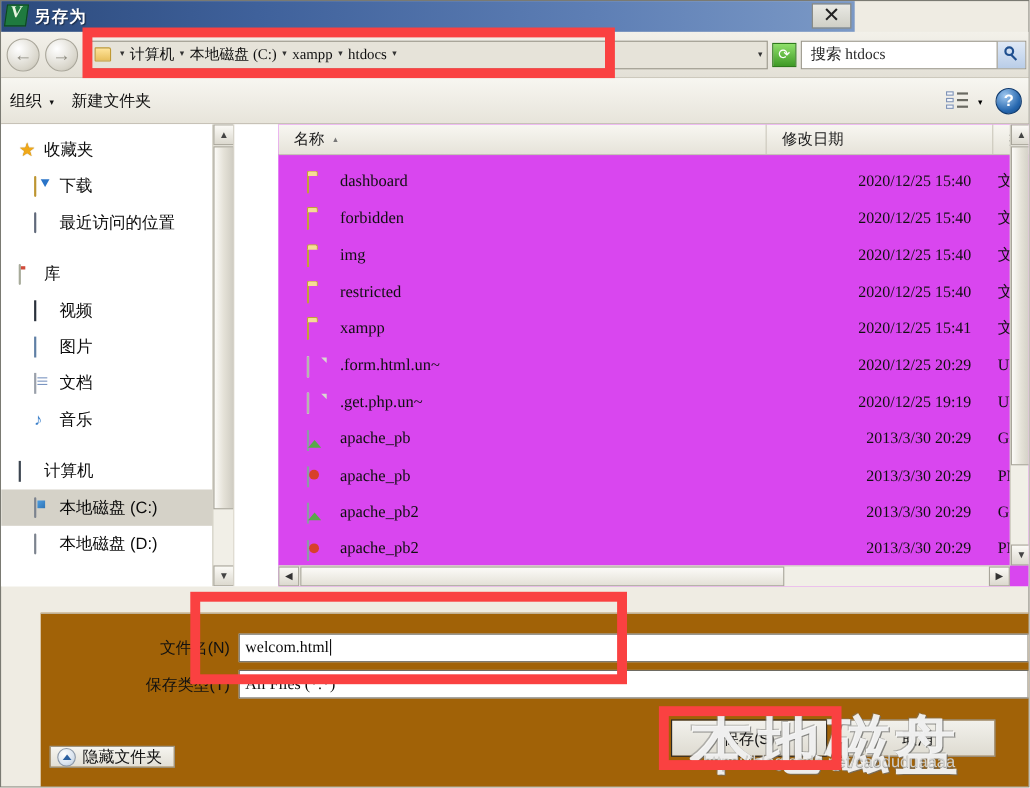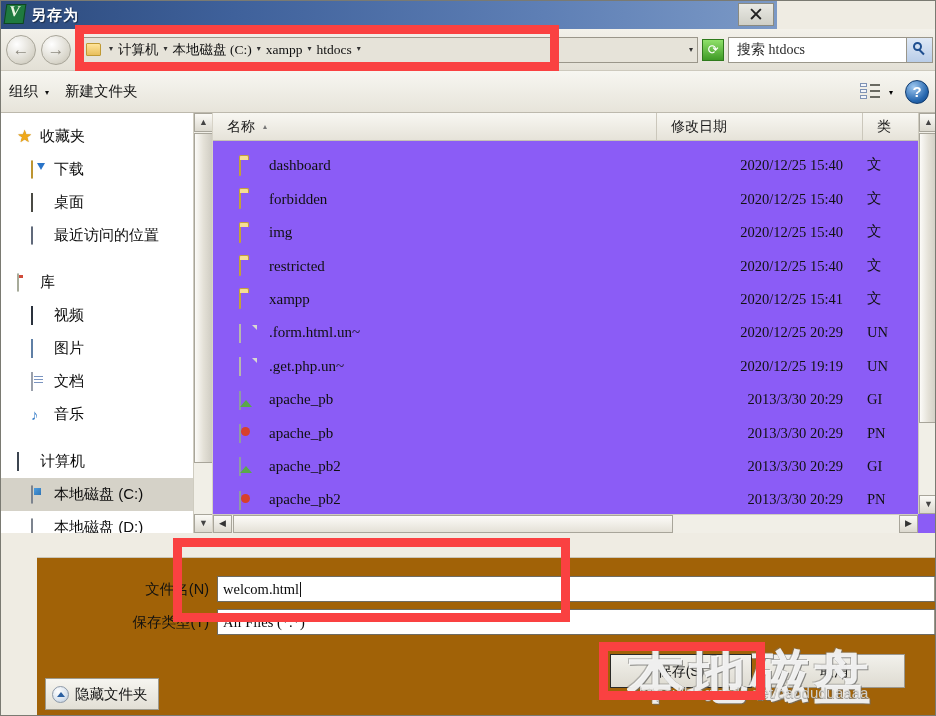--- a/index.html
+++ b/index.html
@@ -229,21 +229,21 @@
   }
   .sb-btn.bot { position:absolute; bottom:0; left:0; }
   .sb-thumb {
     position:absolute; left:0; top:20px; width:19px; height:330px;
     background:linear-gradient(to right,#fcfbf8,#e4e1d7,#cfccc2);
     border:1px solid #a8a59a; cursor:pointer;
   }
 
   
   .filelist {
-    flex: 1; height: 420px; position: relative; background: #8b5cf6; overflow: hidden;
+    flex: 1; height: 420px; position: relative; background: #d946ef; overflow: hidden; margin-left: 40px;
   }
   .hdr {
     display: flex; height: 28px; background: linear-gradient(to bottom,#f8f7f2,#e6e3d9);
     border-bottom: 1px solid #c6c2b6;
   }
   .hdr-cell {
     font-size: 14px; color: #1a1a1a; padding: 5px 0 0 14px;
     border-right: 1px solid #cbc7bb; cursor: pointer;
     white-space: nowrap; overflow: hidden;
   }
@@ -321,21 +321,21 @@
     border-left:1px solid #9a968a;
     font-size:9px;color:#222;text-align:center;line-height:22px;cursor:pointer;
   }
   .cursor-bar {
     display:inline-block;width:1px;height:15px;background:#111;
     vertical-align:-3px;margin-left:1px;
   }
 
   .hidefolders {
     position:absolute; left:8px; top:120px;
-    height:32px; display:flex; align-items:center;
+    height:20px; display:flex; align-items:center;
     padding:0 10px 0 6px;
     background:linear-gradient(to bottom,#f6f5f0,#e2dfd5);
     border:1px solid #9d9a8e; cursor:pointer;
   }
   .chev-up {
     width:17px;height:17px;border-radius:50%;flex:none;
     background:radial-gradient(circle at 35% 30%,#fefefe,#d9e3ee 60%,#b6c4d6);
     border:1px solid #8d99a8; position:relative; margin-right:6px;
   }
   .chev-up:after{content:"";position:absolute;left:4px;top:5px;width:0;height:0;border-left:4px solid transparent;border-right:4px solid transparent;border-bottom:5px solid #2a5fa0;}
@@ -461,24 +461,20 @@
 
       <div class="nav-row">
         <span class="nav-ico"><span class="ico-star">★</span></span>
         <span class="lbl">收藏夹</span>
       </div>
       <div class="nav-row child">
         <span class="nav-ico"><span class="ico-dl"></span></span>
         <span class="lbl">下载</span>
       </div>
       <div class="nav-row child">
-        <span class="nav-ico"><span class="ico-desk"></span></span>
-        <span class="lbl">桌面</span>
-      </div>
-      <div class="nav-row child">
         <span class="nav-ico"><span class="ico-recent"></span></span>
         <span class="lbl">最近访问的位置</span>
       </div>
 
       <div style="height:14px"></div>
 
       <div class="nav-row">
         <span class="nav-ico"><span class="ico-lib"></span></span>
         <span class="lbl">库</span>
       </div>

